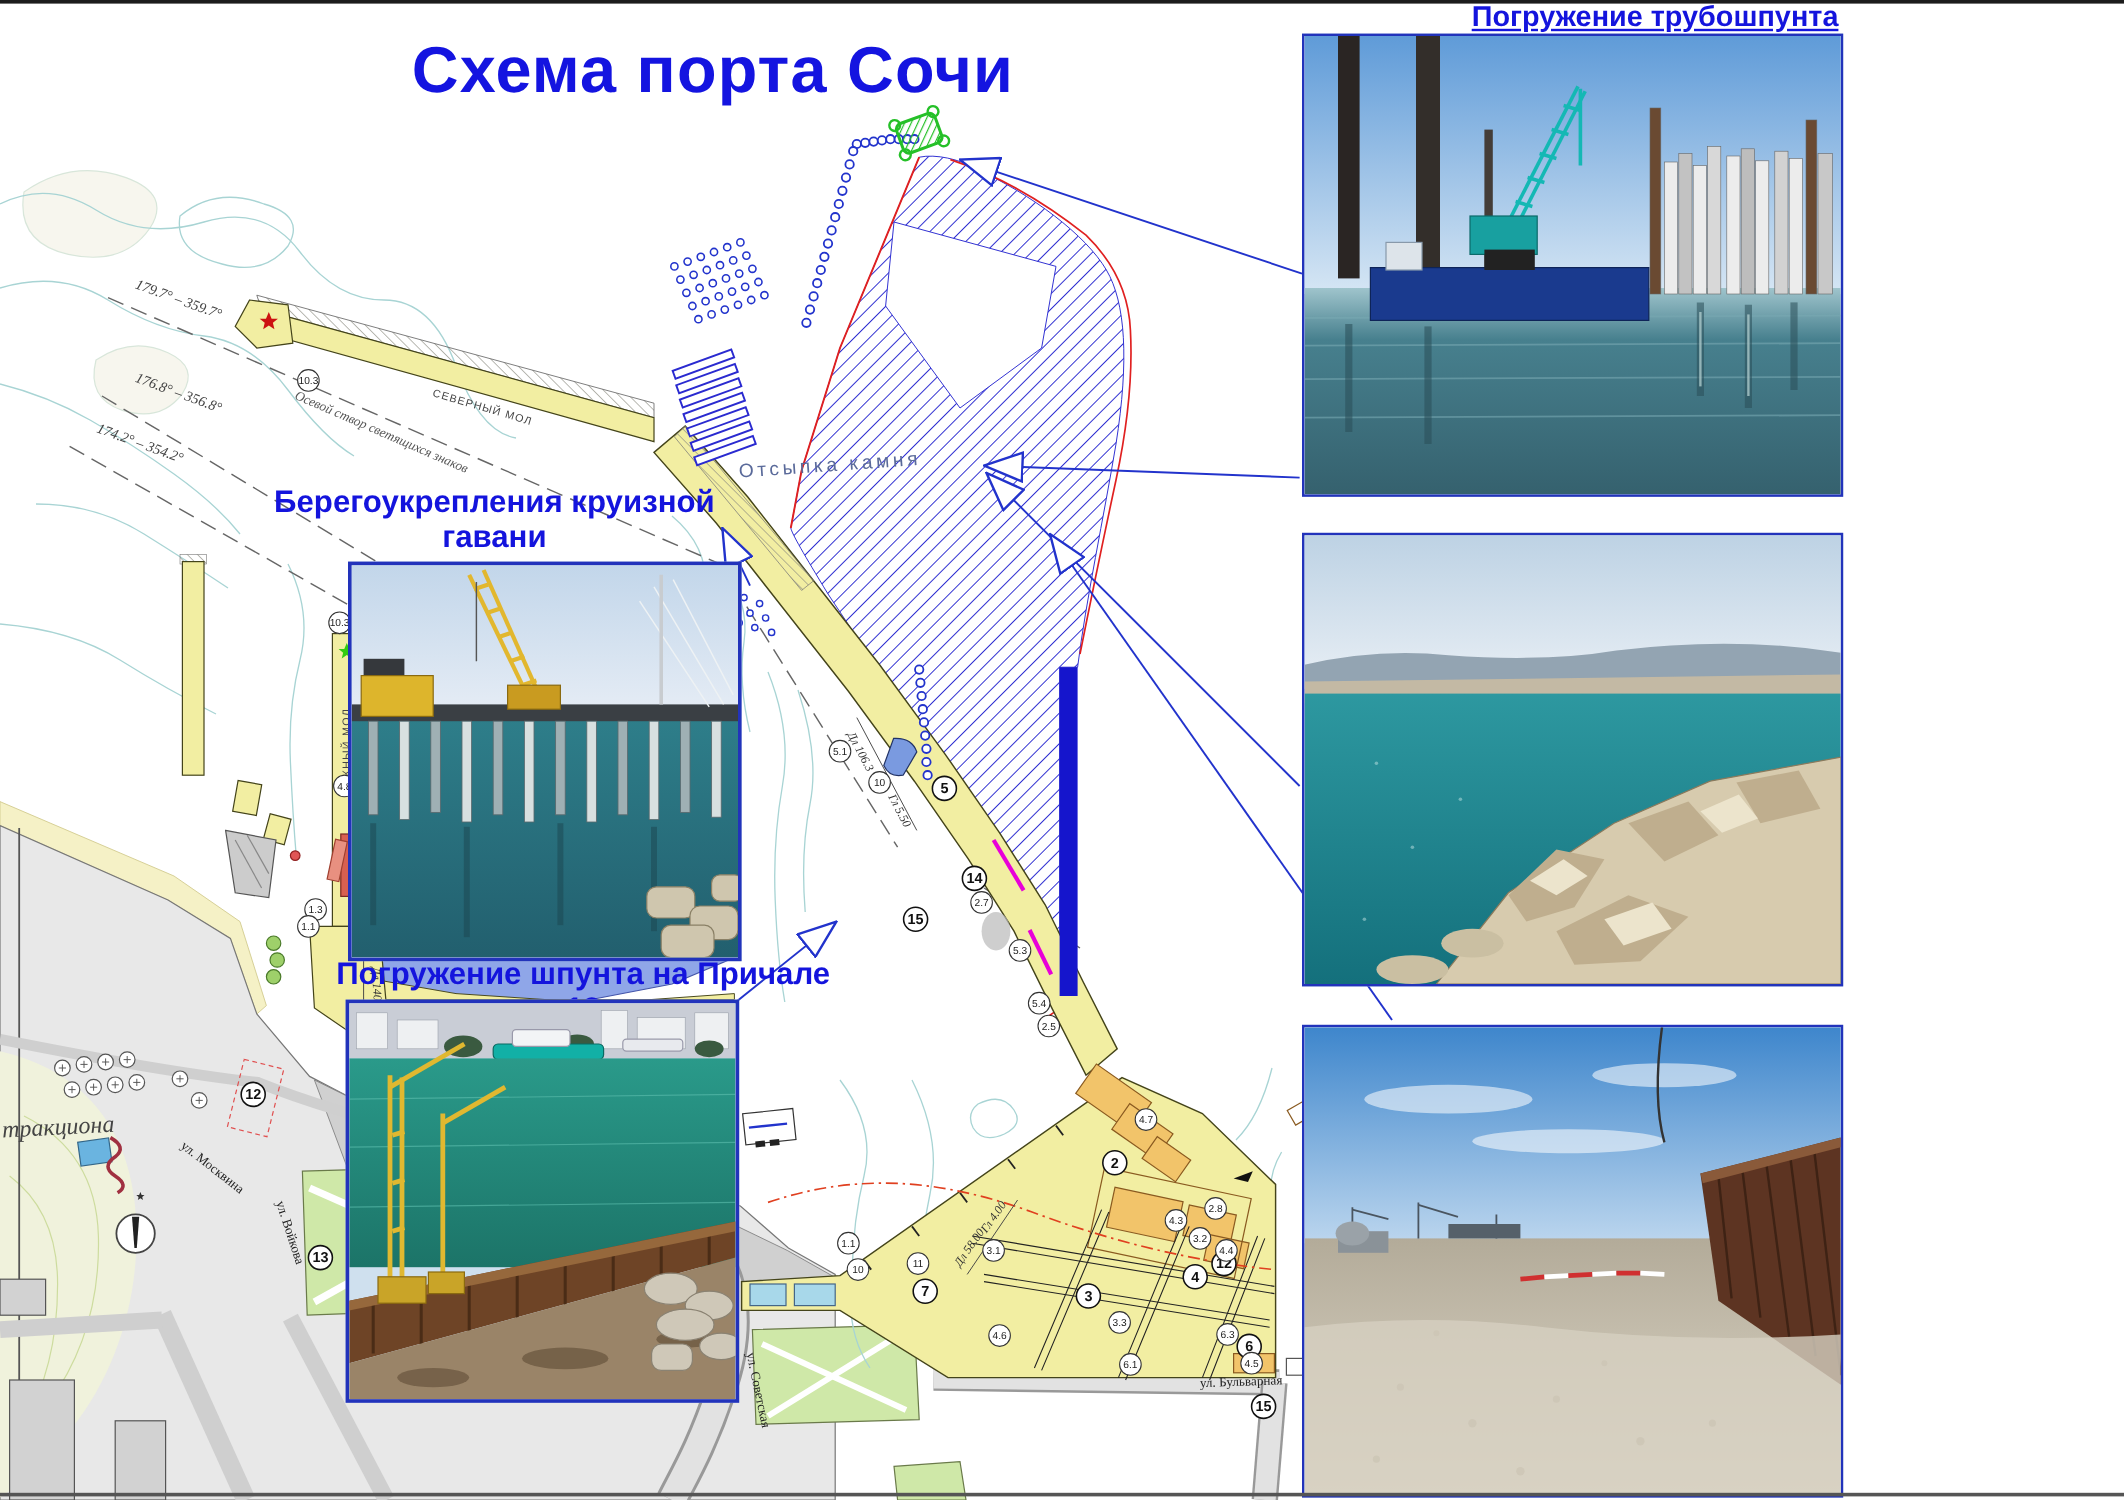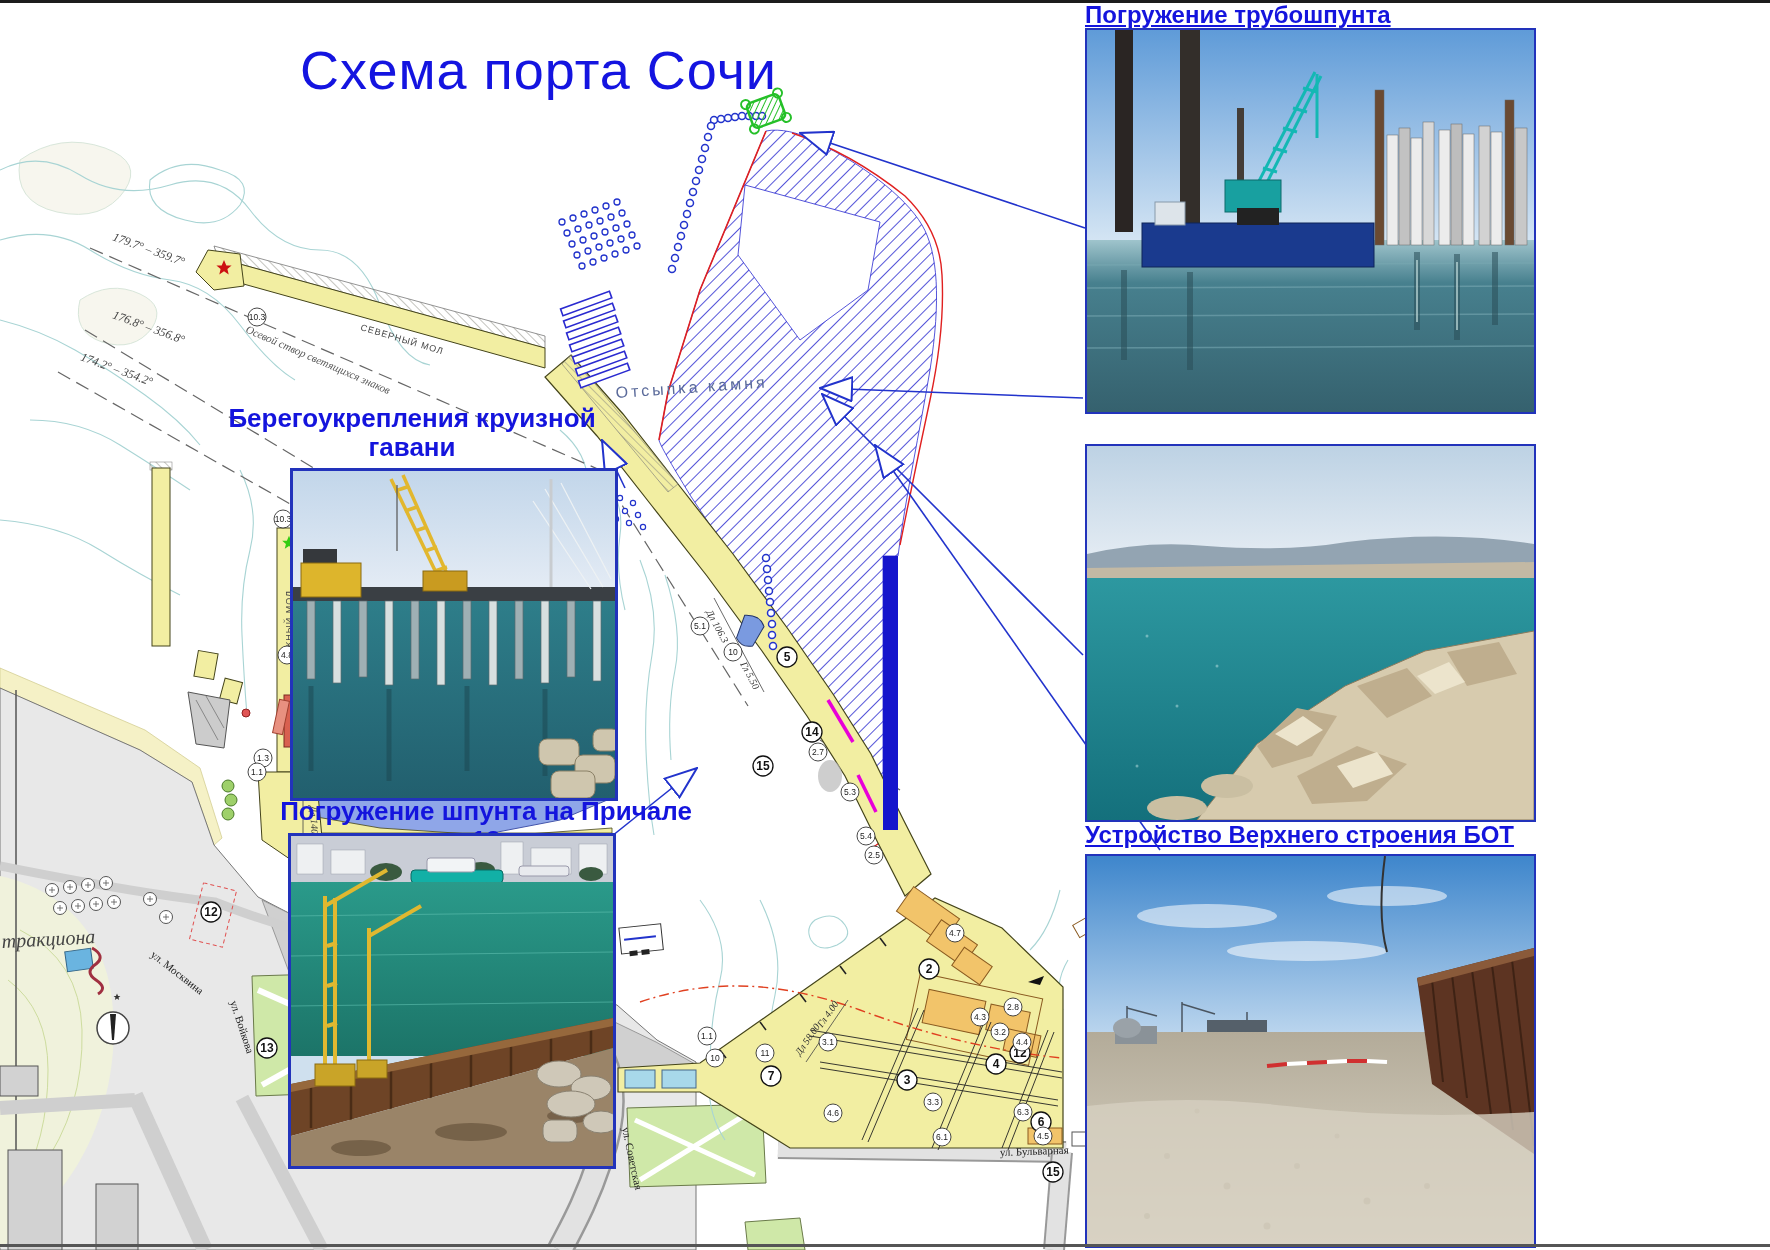--- a/index.html
+++ b/index.html
@@ -1,25 +1,25 @@
 <!DOCTYPE html>
 <html><head>
 <meta charset="utf-8">
 <style>
   html,body{margin:0;padding:0;background:#fff;}
   .page{position:relative;width:1770px;height:1250px;background:#ffffff;overflow:hidden;
         font-family:"Liberation Sans",sans-serif;}
   .frame-top{position:absolute;left:0;top:0;width:1770px;height:3px;background:#1c1c1c;}
   .frame-bottom{position:absolute;left:0;top:1244px;width:1770px;height:3px;background:#555;}
-  .page-title{position:absolute;left:300px;top:28px;width:545px;text-align:left;
-        font-size:54px;font-weight:normal;color:#1414e0;letter-spacing:1px;margin-top:11px;}
+  .page-title{position:absolute;left:300px;top:28px;width:545px;text-align:right;
+        font-size:54px;font-weight:bold;color:#1414e0;letter-spacing:1px;}
   .blue-label{position:absolute;color:#1414dd;font-weight:bold;text-align:center;line-height:1.12;}
   .lbl-montazh{left:192px;top:404px;width:440px;font-size:26px;}
   .lbl-sheetpile{left:268px;top:797px;width:436px;font-size:26px;}
-  .caption{position:absolute;left:1085px;width:447px;text-align:left;
+  .caption{position:absolute;left:1085px;width:447px;text-align:right;
         color:#1414dd;font-weight:bold;font-size:24px;}
   .cap-underline{text-decoration:underline;}
   .photo{position:absolute;border:2px solid #2233bb;overflow:hidden;background:#cfe0ee;}
   .photo svg{display:block;}
   #photo1{left:1085px;top:28px;width:447px;height:382px;}
   #photo2{left:1085px;top:444px;width:447px;height:374px;}
   #photo3{left:1085px;top:854px;width:447px;height:390px;}
   #photoA{left:290px;top:468px;width:322px;height:327px;border-width:3px;}
   #photoB{left:288px;top:833px;width:322px;height:330px;border-width:3px;}
   
@@ -542,21 +542,20 @@
 </svg>
 
 <div class="page-title">Схема порта Сочи</div>
 
 <div class="blue-label lbl-montazh">
   <div>Берегоукрепления круизной гавани</div>
 </div>
 <div class="blue-label lbl-sheetpile">Погружение шпунта на Причале 13</div>
 
 <div class="caption cap-underline" style="top:1px;">Погружение трубошпунта</div>
-<div class="caption cap-underline" style="top:821px;">Устройство Верхнего строения БОТ</div>
 
 <div id="photo1" class="photo">
  <svg width="447" height="382" viewBox="0 0 447 382">
   <defs>
     <linearGradient id="sky1" x1="0" y1="0" x2="0" y2="1">
       <stop offset="0" stop-color="#5f9bd8"></stop>
             <stop offset="1" stop-color="#d6e6f4"></stop>
     </linearGradient>
     <linearGradient id="sea1" x1="0" y1="0" x2="0" y2="1">
       <stop offset="0" stop-color="#9fc4cc"></stop>

